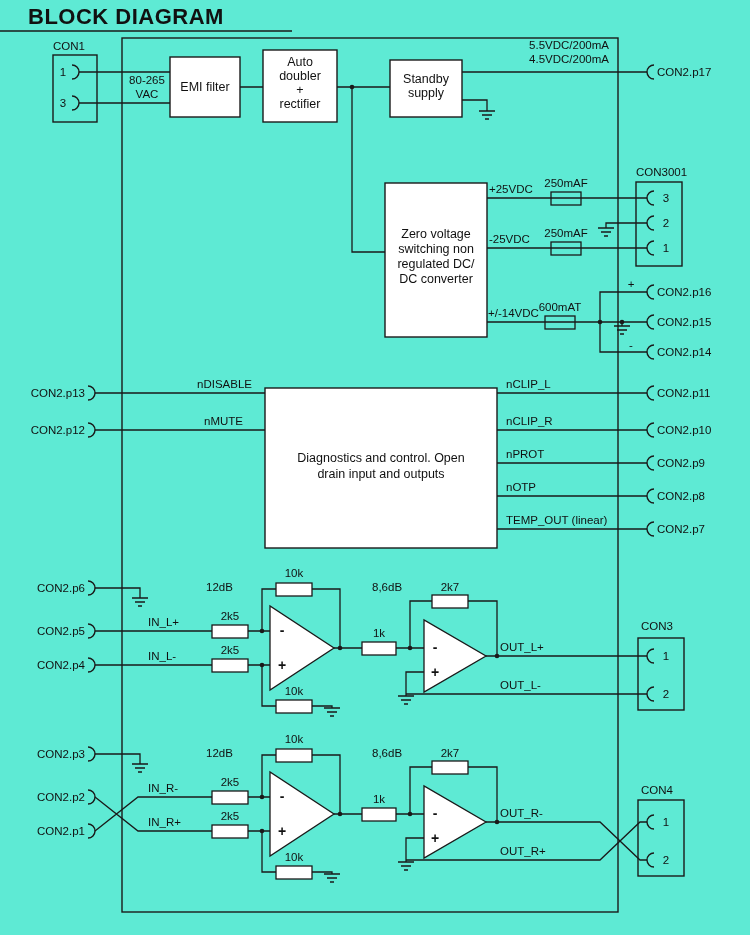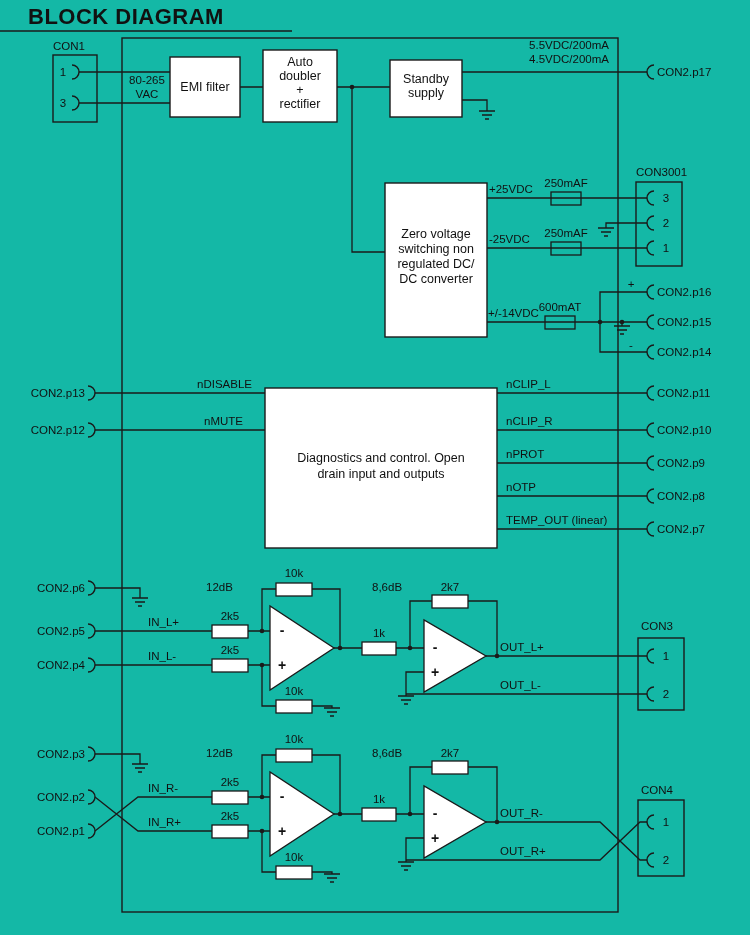--- a/index.html
+++ b/index.html
@@ -1,16 +1,16 @@
 <!DOCTYPE html>
 <html><head>
 <meta charset="utf-8">
 <style>
   html,body{margin:0;padding:0;background:#ffffff;}
-  .stage{position:relative;width:750px;height:935px;background:#14b8a6;overflow:hidden;}
+  .stage{position:relative;width:750px;height:935px;background:#5eead4;overflow:hidden;}
   svg{display:block;}
   text{font-family:"Liberation Sans",sans-serif;fill:#111111;font-size:11.5px;}
   .title{font-size:22px;font-weight:bold;letter-spacing:.5px;}
   .t12{font-size:12.5px;}
   .tm{text-anchor:middle;}
   .te{text-anchor:end;}
   .op{font-size:14px;font-weight:bold;text-anchor:middle;}
   .w{stroke:#1a1a1a;stroke-width:1.3;fill:none;}
   .bx{stroke:#1a1a1a;stroke-width:1.4;fill:#ffffff;}
   .cbx{stroke:#1a1a1a;stroke-width:1.4;fill:none;}

